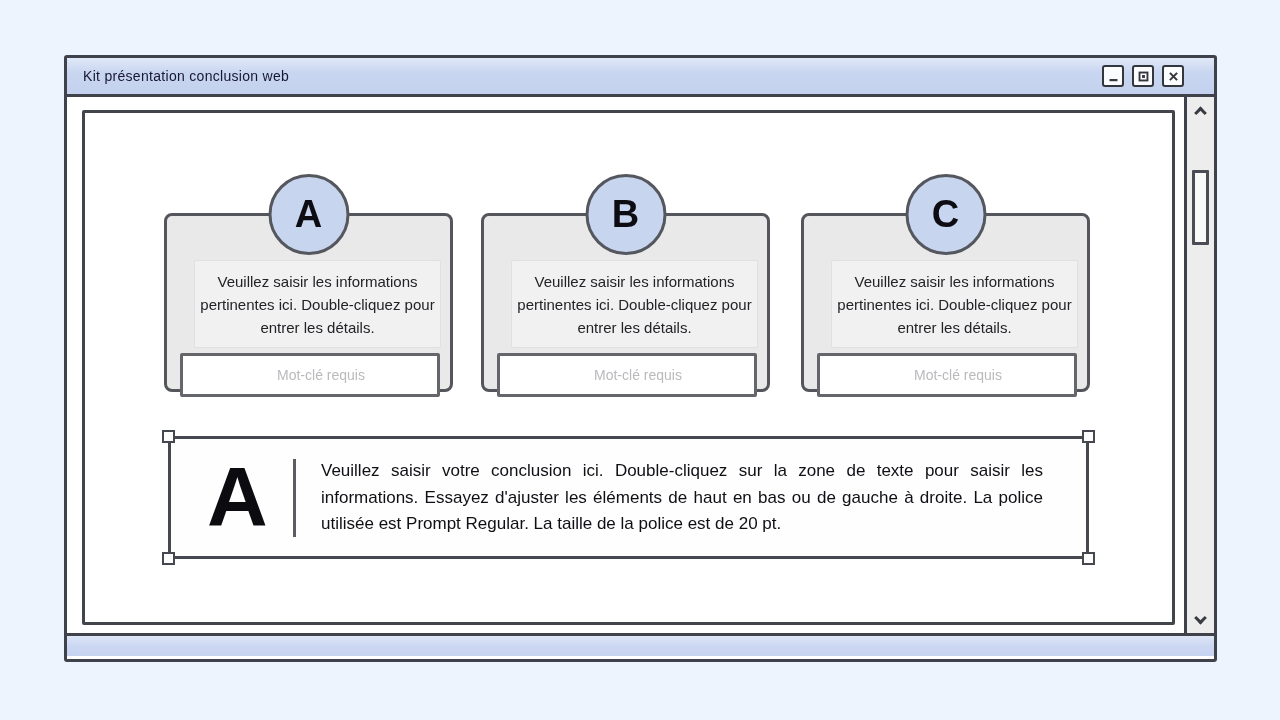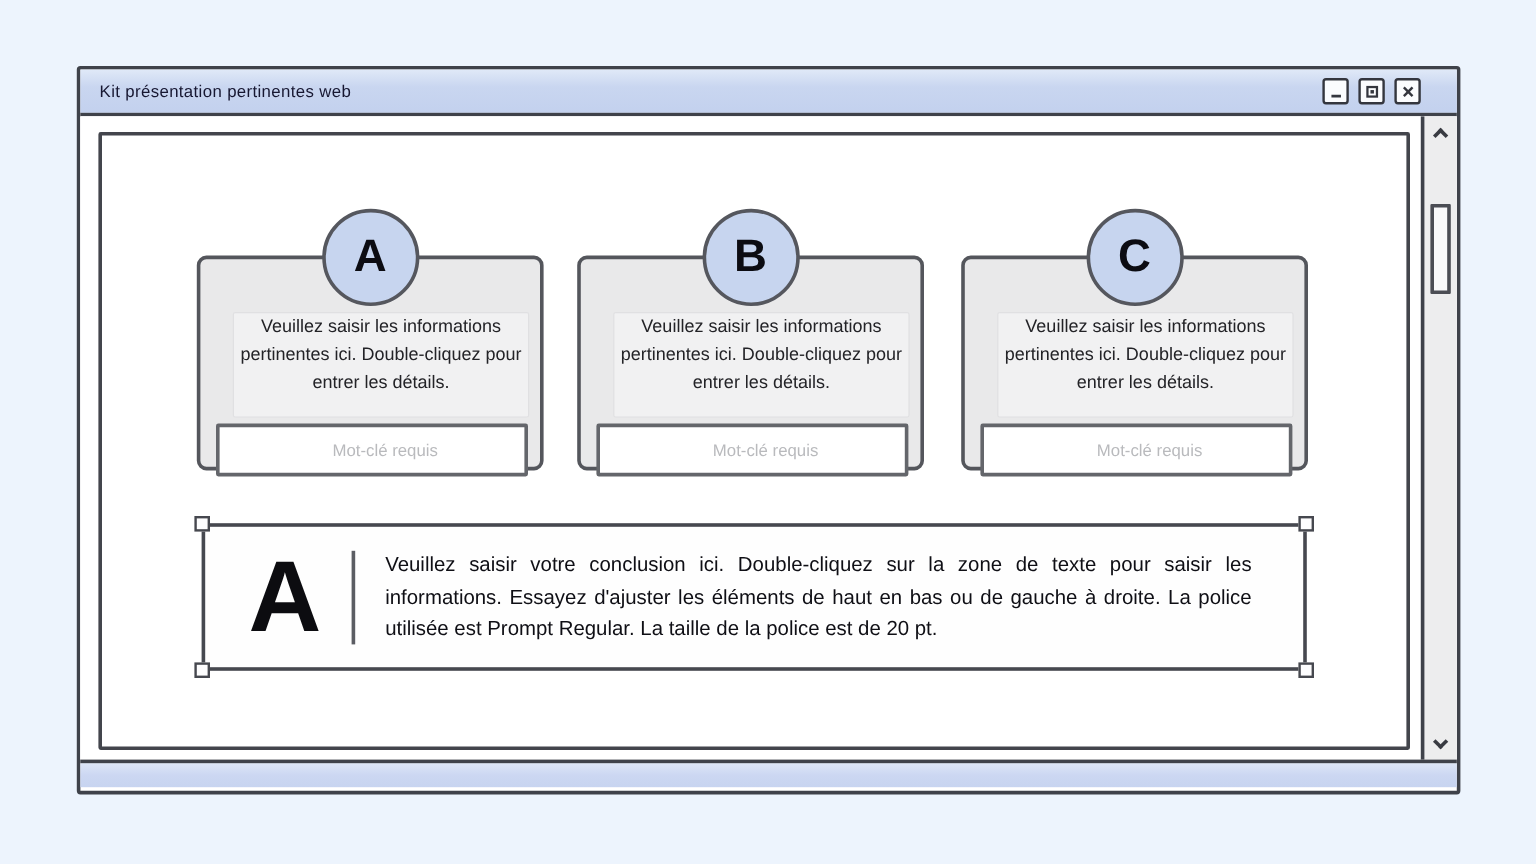--- a/index.html
+++ b/index.html
@@ -47,21 +47,21 @@
   
   .card{position:absolute;top:100px;width:289px;height:179px;
     background:#e9e9ea;border:3px solid #54565c;border-radius:8px;cursor:pointer;}
   .card.a{left:79px;} .card.b{left:396px;} .card.c{left:716px;}
   .badge{position:absolute;left:50%;top:-42px;transform:translateX(-50%);
     width:81px;height:81px;border-radius:50%;background:#c7d5ef;border:3.5px solid #55575e;
     display:flex;align-items:center;justify-content:center;
     font-size:38px;font-weight:bold;color:#0c0c12;}
   .card-textzone{position:absolute;left:27px;top:44px;width:247px;height:88px;
     background:#f1f1f2;border:1.5px solid #e0e0e2;border-radius:2px;
-    display:flex;align-items:flex-start;justify-content:center;}
+    display:flex;align-items:center;justify-content:center;}
   .card-text{width:100%;text-align:center;font-size:15px;line-height:23px;
     color:#232327;padding:0 2px;}
   .kw-input{position:absolute;left:13px;top:137px;width:260px;height:44px;
     background:#fff;border:3px solid #64666b;border-radius:2px;
     text-align:center;font-size:14px;color:#333;
     font-family:"Liberation Sans","DejaVu Sans",sans-serif;padding-left:24px;}
   .kw-input::placeholder{color:#b9babd;opacity:1;}
 
   
   .conclusion{position:absolute;left:83px;top:323px;width:921px;height:123px;
@@ -77,21 +77,21 @@
     font-size:17px;line-height:26.5px;color:#0f0f15;text-align:justify;}
 </style>
 </head>
 <body>
 
 <div class="page">
 
   <div class="window">
 
     <div class="titlebar">
-      <span class="title">Kit présentation pertinentes web</span>
+      <span class="title">Kit présentation conclusion web</span>
       <div class="win-buttons">
         <button class="win-btn">
           <span>
             <svg width="13" height="13" viewBox="0 0 18 18">
                 <line x1="3.5" y1="14" x2="14.5" y2="14" stroke="#34363e" stroke-width="3"></line>
               </svg>
           </span>
         </button>
         <button class="win-btn">
           <span>

